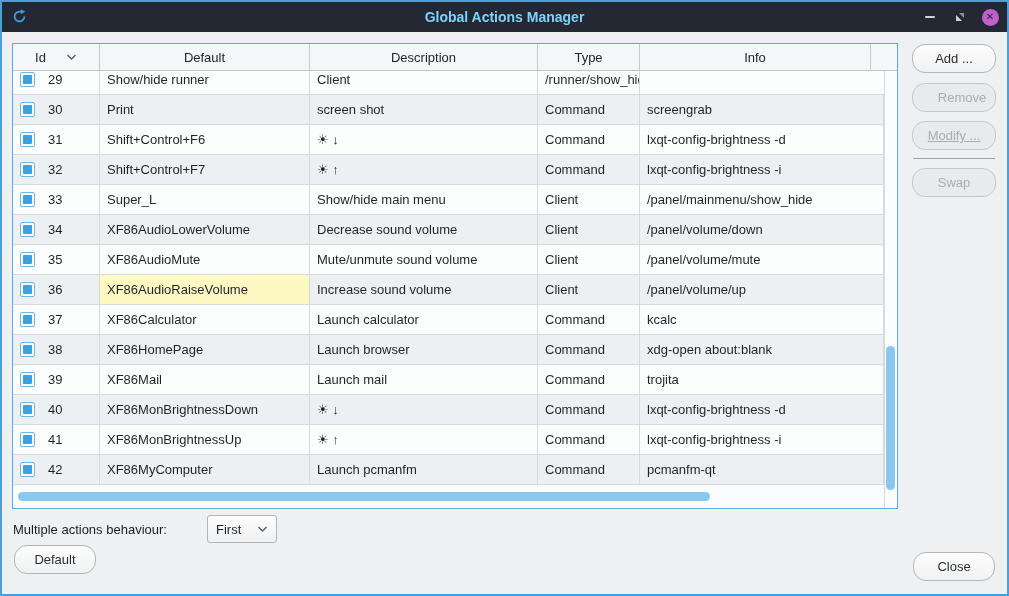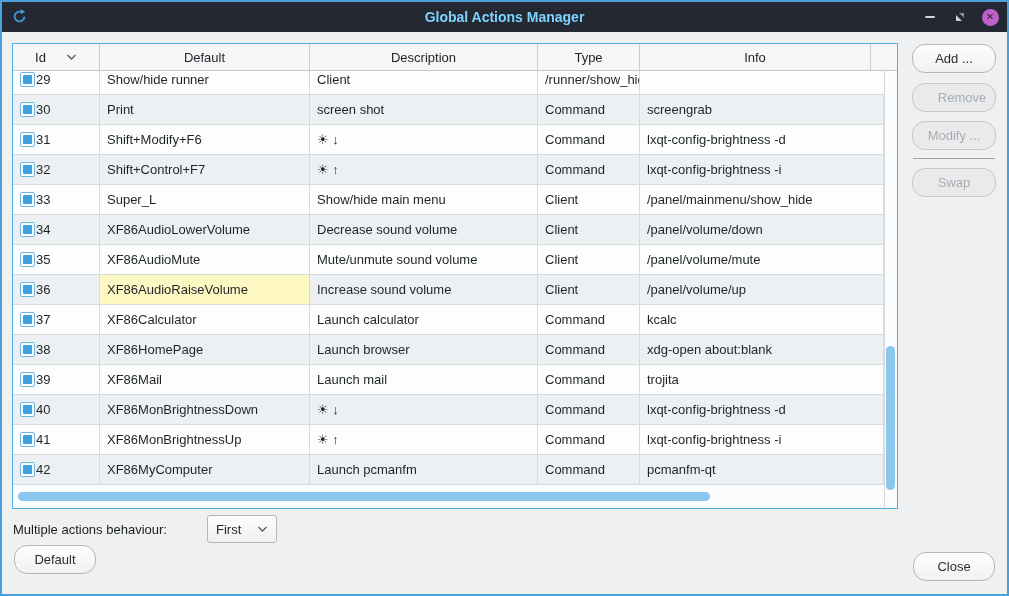--- a/index.html
+++ b/index.html
@@ -52,21 +52,21 @@
   .rows-inner { margin-top: -6px; }
   .trow {
     display: grid; grid-template-columns: 87px 210px 228px 102px 244px;
     height: 30px; border-bottom: 1px solid #d7dadc; background: #fcfdfd;
   }
   .trow:nth-child(even) { background: #edf0f2; }
   .td {
     display: flex; align-items: center; padding: 0 7px;
     border-right: 1px solid #d7dadc; overflow: hidden; white-space: nowrap;
   }
-  .td.c-id { gap: 1px; padding-left: 7px; }
+  .td.c-id { gap: 13px; padding-left: 7px; }
   .td.selected { background: #fef9c3; }
 
   .cb {
     width: 15px; height: 15px; border: 1px solid #6db7e6; border-radius: 2px;
     background: #ffffff; display: flex; align-items: center; justify-content: center;
     flex: 0 0 auto;
   }
   .cb .cb-fill { width: 9px; height: 9px; background: #3ea0dc; border-radius: 1px; }
 
   .vscroll {
@@ -91,21 +91,21 @@
     background: linear-gradient(#fdfdfd, #f0f1f2);
     border: 1px solid #b4b6b8; border-radius: 13px;
     color: #2b2e31; font-size: 13px; font-family: inherit;
     display: flex; align-items: center; justify-content: center;
   }
   .btn.disabled {
     background: #e9eaeb; border-color: #c6c7c9; color: #a9adb1;
   }
   #btn-add    { left: 910px; top: 42px; }
   #btn-remove { left: 910px; top: 81px; padding-left: 16px; }
-  #btn-modify { left: 910px; top: 119px; }
+  #btn-modify { left: 910px; top: 119px; text-decoration: underline; }
   #btn-swap   { left: 910px; top: 166px; }
   .btn-sep { position: absolute; left: 911px; top: 156px; width: 82px; height: 1px; background: #9fa2a5; }
 
   
   .behaviour-label { position: absolute; left: 11px; top: 520px; color: #1b1e20; }
   .combo {
     position: absolute; left: 205px; top: 513px; width: 70px; height: 28px;
     background: linear-gradient(#fdfdfd, #eff0f1);
     border: 1px solid #b4b6b8; border-radius: 3px;
     display: flex; align-items: center; padding: 0 8px; justify-content: space-between;
@@ -190,21 +190,21 @@
     <div class="td c-info">screengrab</div>
   </div>
 
   <div class="trow">
     <div class="td c-id">
       <span class="cb">
                 <span class="cb-fill"></span>
               </span>
       <span class="idtxt">31</span>
     </div>
-    <div class="td c-shortcut">Shift+Modify+F6</div>
+    <div class="td c-shortcut">Shift+Control+F6</div>
     <div class="td c-description">☀ ↓</div>
     <div class="td c-type">Command</div>
     <div class="td c-info">lxqt-config-brightness -d</div>
   </div>
 
   <div class="trow">
     <div class="td c-id">
       <span class="cb">
                 <span class="cb-fill"></span>
               </span>

